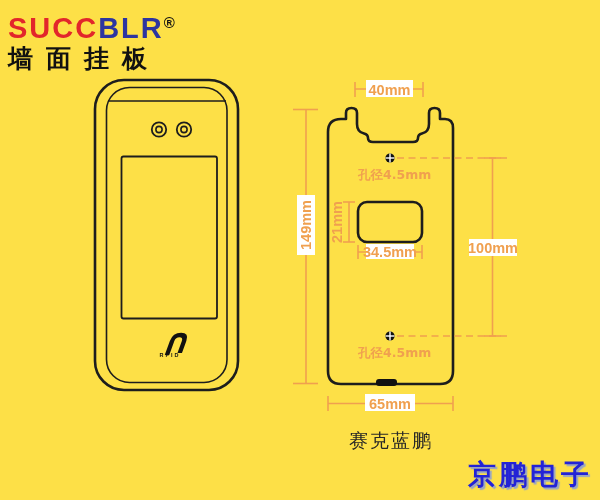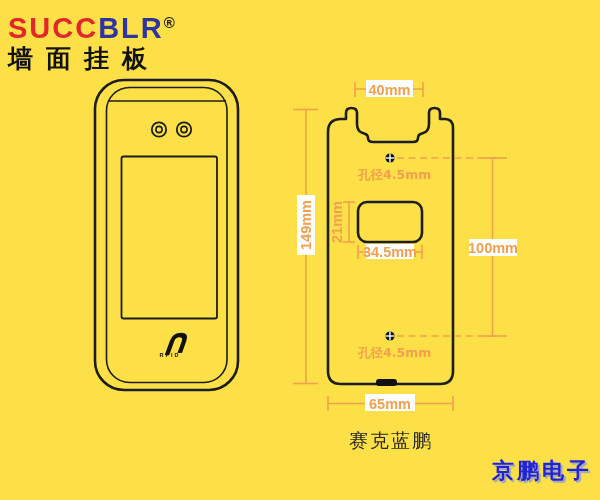--- a/index.html
+++ b/index.html
@@ -17,21 +17,21 @@
   svg.drawing{position:absolute;left:0;top:0;}
   svg text{font-family:"Liberation Sans","DejaVu Sans",sans-serif;}
   .dim-label{fill:#F0A04F;font-size:14.5px;font-weight:bold;}
   .hole-label{fill:#F0A04F;font-size:12.5px;font-weight:bold;font-family:"DejaVu Sans",sans-serif;}
   .rfid-text{fill:#111;font-size:5.5px;font-weight:bold;letter-spacing:2px;}
   
   .plate-caption{position:absolute;left:316px;top:428px;width:150px;text-align:center;
                  font-size:19px;letter-spacing:2px;color:#262626;
                  font-family:"DejaVu Sans",sans-serif;}
   
-  .watermark{position:absolute;right:8px;top:456px;font-size:22px;font-weight:bold;
+  .watermark{position:absolute;right:8px;top:456px;font-size:28px;font-weight:bold;
              color:#2323D6;letter-spacing:3px;text-shadow:2px 2px 1px #9aa5c4;
              font-family:"DejaVu Sans",sans-serif;}
 </style>
 </head>
 <body>
 
 <div class="page">
 
   <header class="brand">
     <div class="brand-en">

